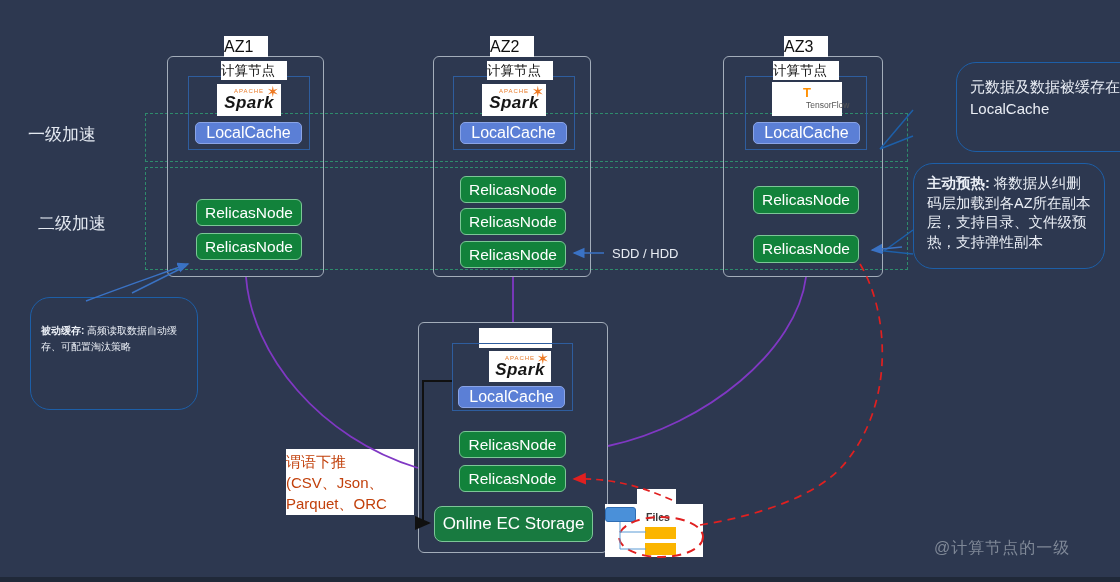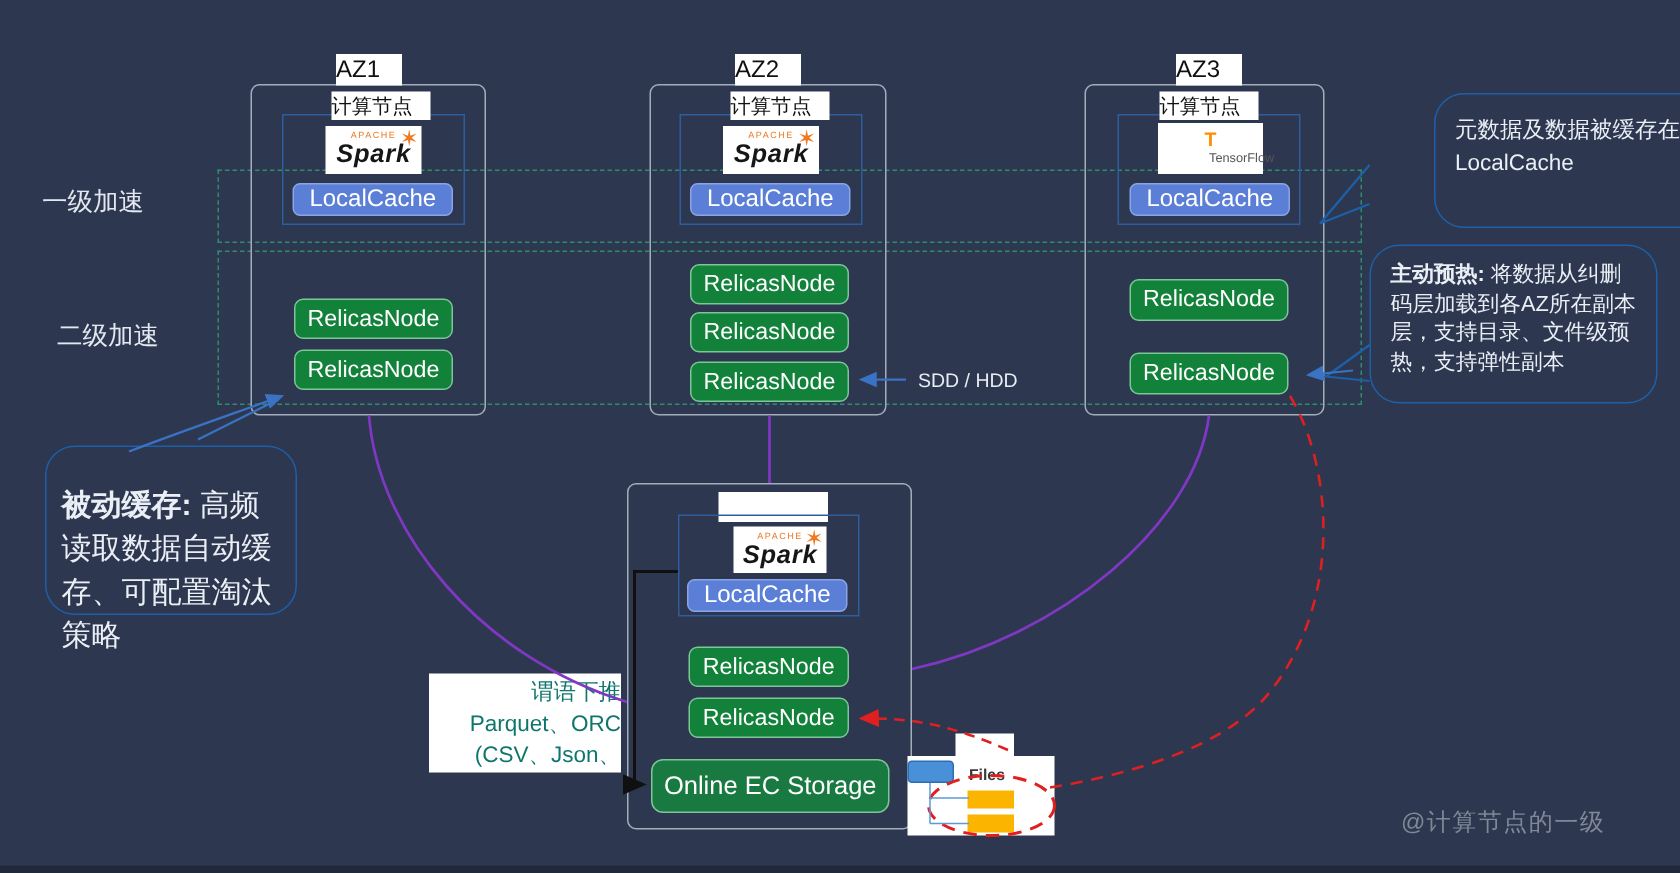--- a/index.html
+++ b/index.html
@@ -13,30 +13,30 @@
   .wlabel { position:absolute; background:#ffffff; color:#101010; text-align:left; }
   .az-title { font-size:16px; line-height:21px; }
   .az-sub { font-size:13.5px; line-height:19px; }
   .cache { position:absolute; background:#5b7fd6; border:1px solid #8aa4e6; border-radius:5px;
            color:#fff; text-align:center; font-size:16px; line-height:20px; }
   .rnode { position:absolute; background:#12823b; border:1px solid #7cc697; border-radius:6px;
            color:#fff; text-align:center; font-size:15.5px; }
   .ec { position:absolute; background:#187a40; border:1px solid #7cc697; border-radius:8px;
         color:#fff; text-align:center; font-size:17px; line-height:33px; }
   .callout { position:absolute; border:1.5px solid #1d5fa8; border-radius:20px;
-             color:#eaeef5; font-size:20px; line-height:29px; }
+             color:#eaeef5; font-size:10px; line-height:16px; }
   .side-label { position:absolute; color:#e3e8f0; font-size:17px; }
   .spark-logo { position:absolute; background:#fff; color:#161616; text-align:center; }
   .spark-word { font-size:17px; font-weight:bold; font-style:italic; letter-spacing:.5px; line-height:16px; }
   .spark-apache { font-size:6px; color:#e87b2a; letter-spacing:1px; line-height:7px; padding-top:4px; }
   .spark-star { position:absolute; right:2px; top:-1px; color:#ee7a24; font-size:15px; font-style:normal; }
   .tf-logo { position:absolute; background:#fff; text-align:center; }
   .tf-mark { display:block; color:#ff8f00; font-weight:bold; font-size:13px; line-height:15px; padding-top:3px; }
   .tf-word { display:block; color:#555; font-size:8.5px; line-height:11px;padding-left:34px; }
-  .pushdown { position:absolute; background:#fff; color:#0f766e; text-align:right; font-size:15px; line-height:21px; padding-top:2px; }
+  .pushdown { position:absolute; background:#fff; color:#c2410c; text-align:left; font-size:15px; line-height:21px; padding-top:2px; }
   .files-white { position:absolute; background:#fff; }
   .files-label { position:absolute; color:#3a3a3a; font-size:10.5px; font-weight:bold; }
   .files-blue { position:absolute; background:#4a90d9; border:1px solid #2f6db3; border-radius:3px; }
   .files-yellow { position:absolute; background:#fbb500; }
   .sddhdd { position:absolute; color:#e8ecf3; font-size:13px; }
   .watermark { position:absolute; color:#7f8897; font-size:16px; letter-spacing:1px; }
   .bottom-strip { position:absolute; left:0; bottom:0; width:1120px; height:5px; background:#202939; }
 </style>
 </head>
 <body>
@@ -97,22 +97,22 @@
     <div class="spark-apache">APACHE</div>
     <div class="spark-word">Spark</div>
   </div>
   <div class="cache" style="left:458px; top:386px; width:107px; height:22px;">LocalCache</div>
   <div class="rnode" style="left:459px; top:431px; width:107px; height:27px; line-height:25px;">RelicasNode</div>
   <div class="rnode" style="left:459px; top:465px; width:107px; height:27px; line-height:25px;">RelicasNode</div>
   <div class="ec" style="left:434px; top:506px; width:159px; height:36px;">Online EC Storage</div>
 
   <div class="pushdown" style="left:286px; top:449px; width:128px; height:66px;">
     <div>谓语下推</div>
+    <div>(CSV、Json、</div>
     <div>Parquet、ORC</div>
-    <div>(CSV、Json、</div>
   </div>
 
   <div class="files-white" style="left:637px; top:489px; width:39px; height:17px;"></div>
   <div class="files-white" style="left:605px; top:504px; width:98px; height:53px;"></div>
   <div class="files-blue" style="left:605px; top:507px; width:31px; height:15px;"></div>
   <div class="files-label" style="left:646px; top:511px;">Files</div>
   <div class="files-yellow" style="left:645px; top:527px; width:31px; height:12px;"></div>
   <div class="files-yellow" style="left:645px; top:543px; width:31px; height:12px;"></div>
 
   <div class="callout" style="left:30px; top:297px; width:168px; height:113px; padding:25px 12px 0 10px;">

